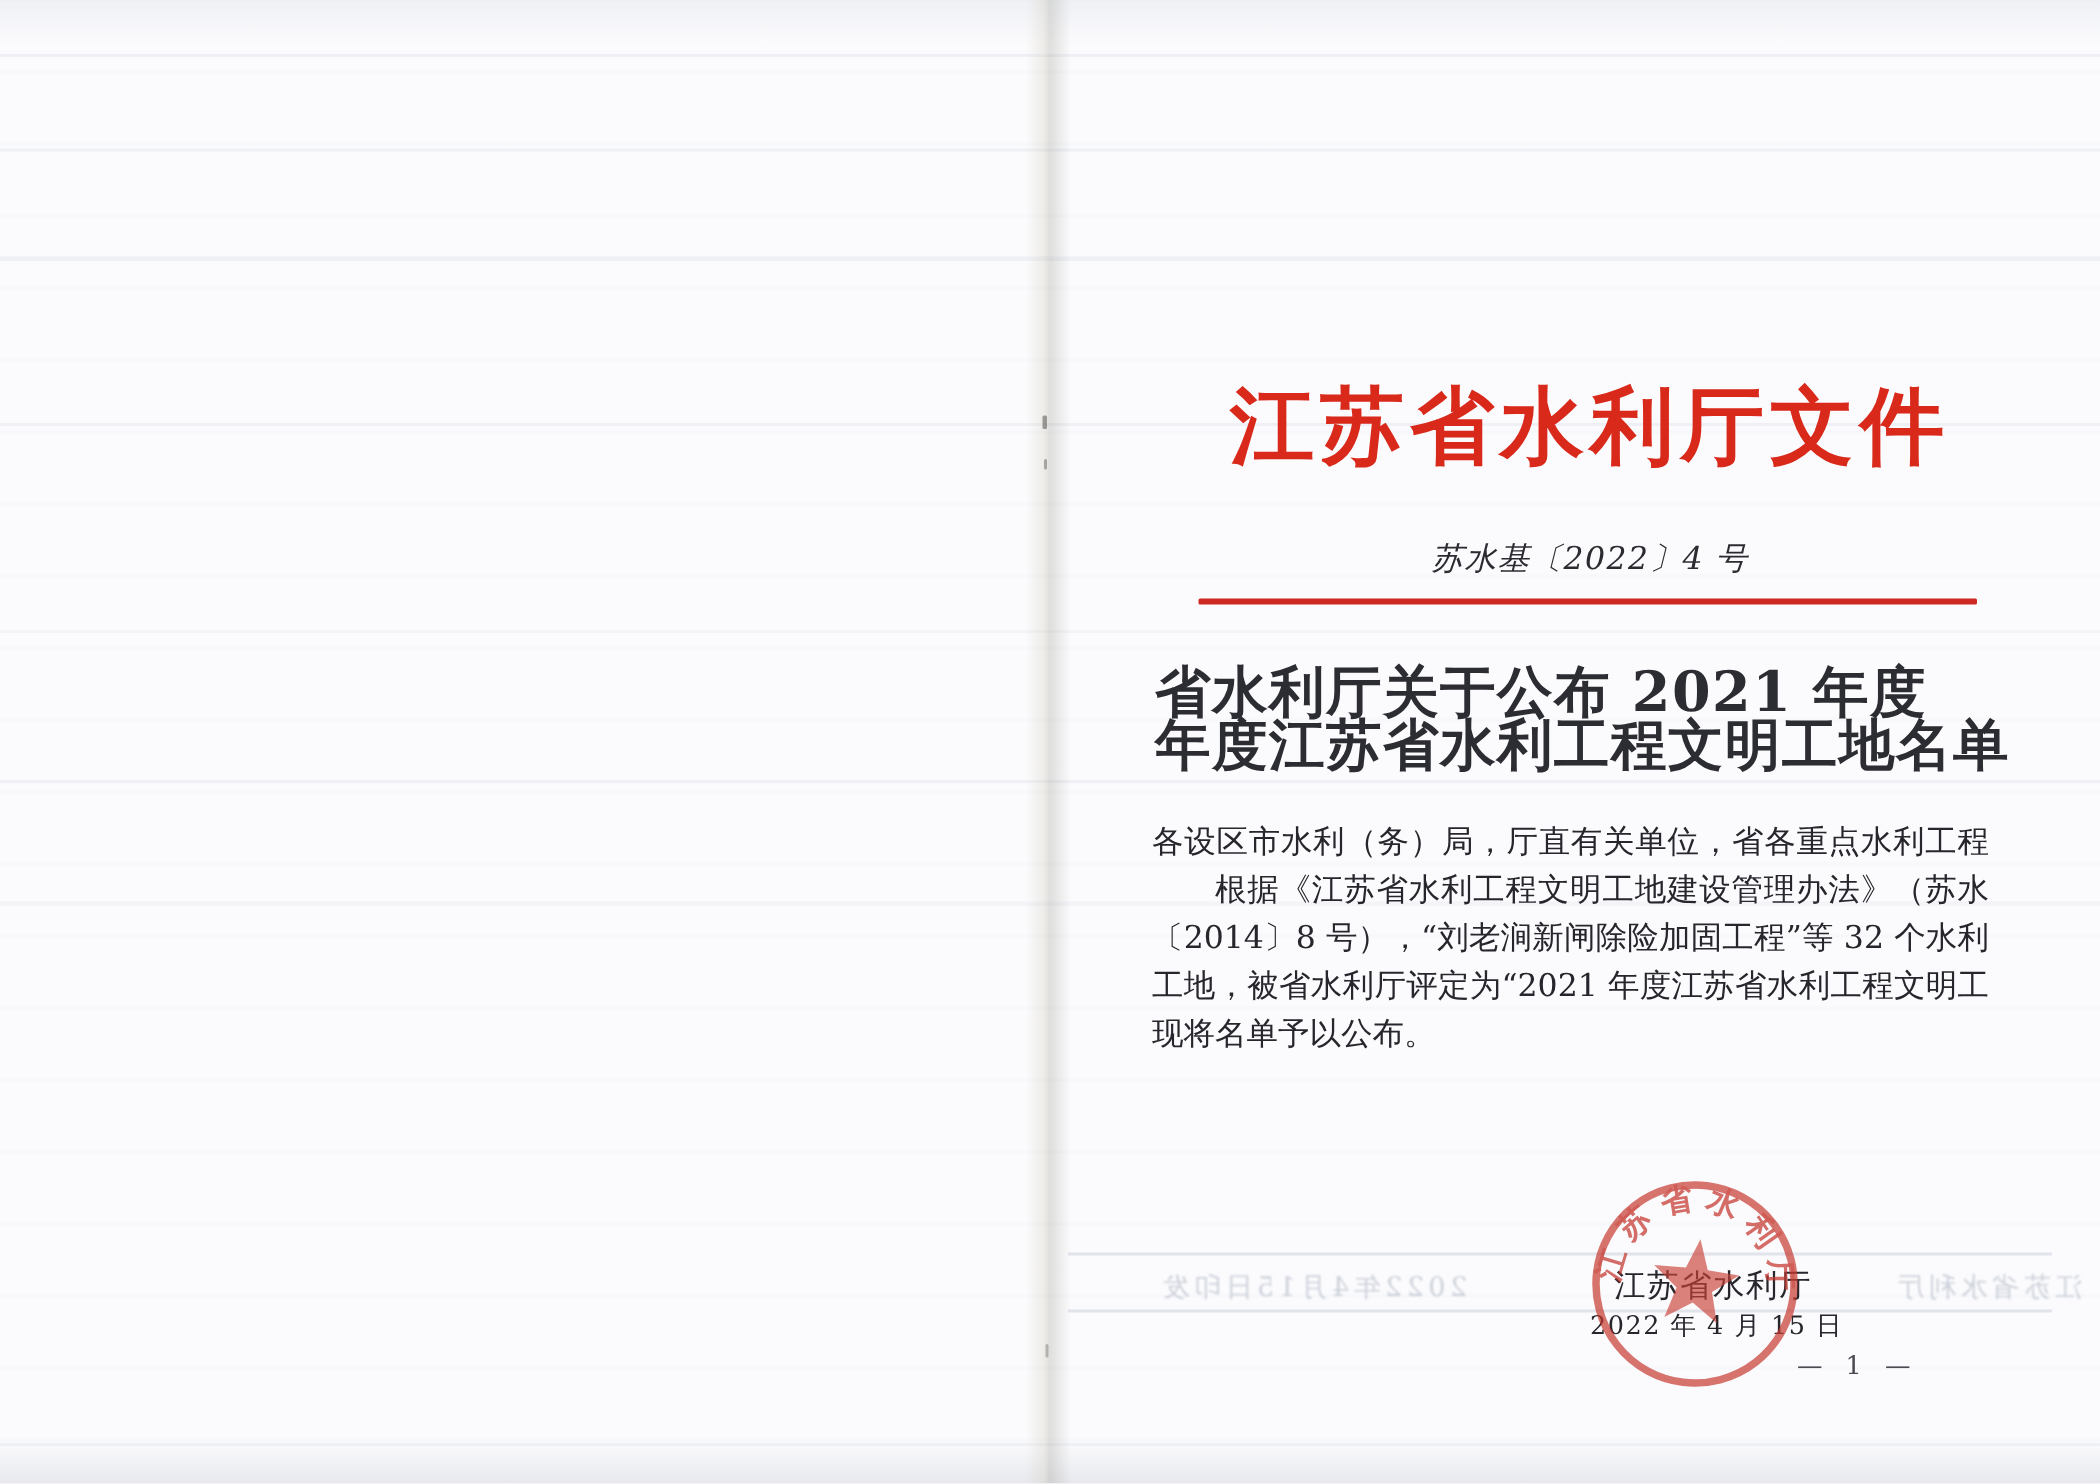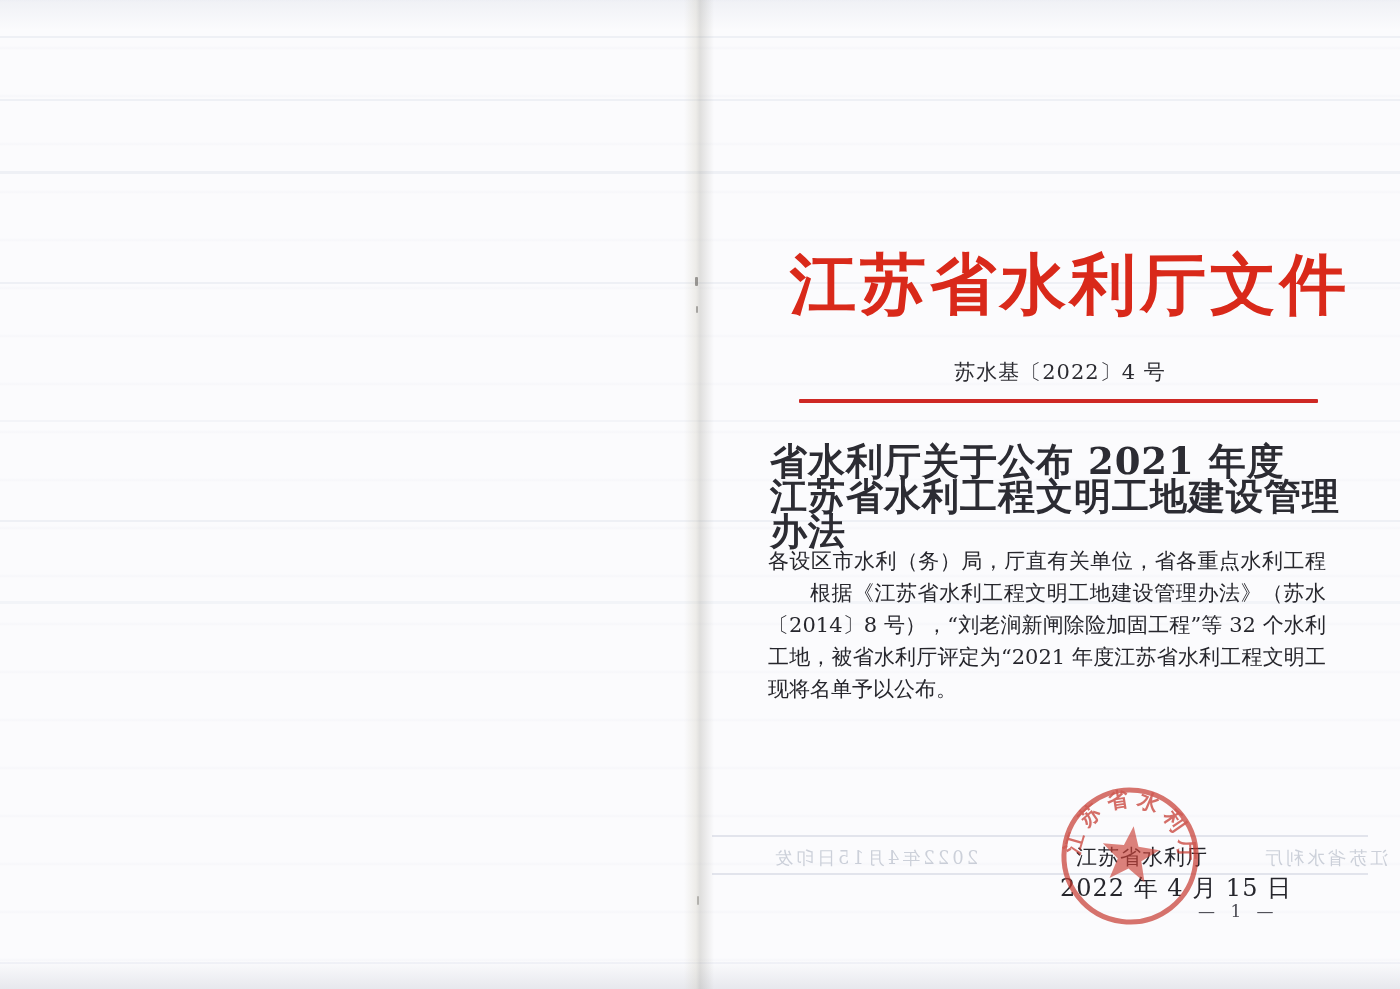--- a/index.html
+++ b/index.html
@@ -24,26 +24,26 @@
     position:absolute;left:684px;top:0;width:30px;height:989px;
     background:linear-gradient(90deg, rgba(0,0,0,0) 0%,
       rgba(205,201,185,0.30) 40%, rgba(150,148,138,0.28) 53%,
       rgba(0,0,0,0) 100%);
   }
   .fold-speck{position:absolute;background:#55524e;border-radius:1px;}
 
   
   .banner-title{
     position:absolute;left:790px;top:236px;width:540px;height:96px;
-    text-align:center;font-size:66px;font-weight:bold;line-height:96px;
+    text-align:center;font-size:56px;font-weight:bold;line-height:96px;
     color:#D9291A;letter-spacing:4px;white-space:nowrap;
   }
   .doc-number{
     position:absolute;left:790px;top:358px;width:540px;
-    text-align:center;font-size:21px;color:#2b2b31;letter-spacing:1px;
+    text-align:center;font-size:21px;color:#2b2b31;letter-spacing:1px;font-style:italic;
   }
   .red-rule{
     position:absolute;left:799px;top:399px;width:519px;height:4px;
     background:#CE2824;border-radius:1px;
   }
   .subject{
     position:absolute;left:770px;top:444px;width:580px;
     font-size:37px;font-weight:bold;line-height:35px;
     color:#2c2c33;letter-spacing:1px;
   }
@@ -53,21 +53,21 @@
   }
   .body-line{height:32px;line-height:32px;white-space:nowrap;}
   .body-line.justify{text-align:justify;text-align-last:justify;white-space:normal;height:32px;overflow:hidden;}
   .body-line.indent{text-indent:2em;}
   .signature{
     position:absolute;left:1076px;top:843px;
     font-size:21px;color:#26262c;letter-spacing:1px;white-space:nowrap;
   }
   .date-line{
     position:absolute;left:1060px;top:872px;
-    font-size:24px;color:#26262c;letter-spacing:1px;white-space:nowrap;
+    font-size:17px;color:#26262c;letter-spacing:1px;white-space:nowrap;
   }
   .page-number{
     position:absolute;left:1198px;top:901px;
     font-size:17px;color:#4a4a52;letter-spacing:5px;white-space:nowrap;
   }
 
   
   .seal{position:absolute;left:1056px;top:782px;width:148px;height:148px;}
 
   
@@ -100,21 +100,21 @@
   <div style="position:absolute;left:0;top:0;width:684px;height:989px;"></div>
 
   <div class="banner-title">江苏省水利厅文件</div>
 
   <div class="doc-number">苏水基〔2022〕4 号</div>
 
   <div class="red-rule"></div>
 
   <div class="subject">
     <div>省水利厅关于公布 2021 年度</div>
-    <div>江苏省水利工程文明工地建设管理办法</div>
+    <div>年度江苏省水利工程文明工地名单</div>
   </div>
 
   <div class="body-block">
     <div class="body-line justify">各设区市水利（务）局，厅直有关单位，省各重点水利工程建设</div>
     <div class="body-line justify indent">根据《江苏省水利工程文明工地建设管理办法》（苏水规</div>
     <div class="body-line justify">〔2014〕8 号），“刘老涧新闸除险加固工程”等 32 个水利建设</div>
     <div class="body-line justify">工地，被省水利厅评定为“2021 年度江苏省水利工程文明工地”，</div>
     <div class="body-line">现将名单予以公布。</div>
   </div>
 

